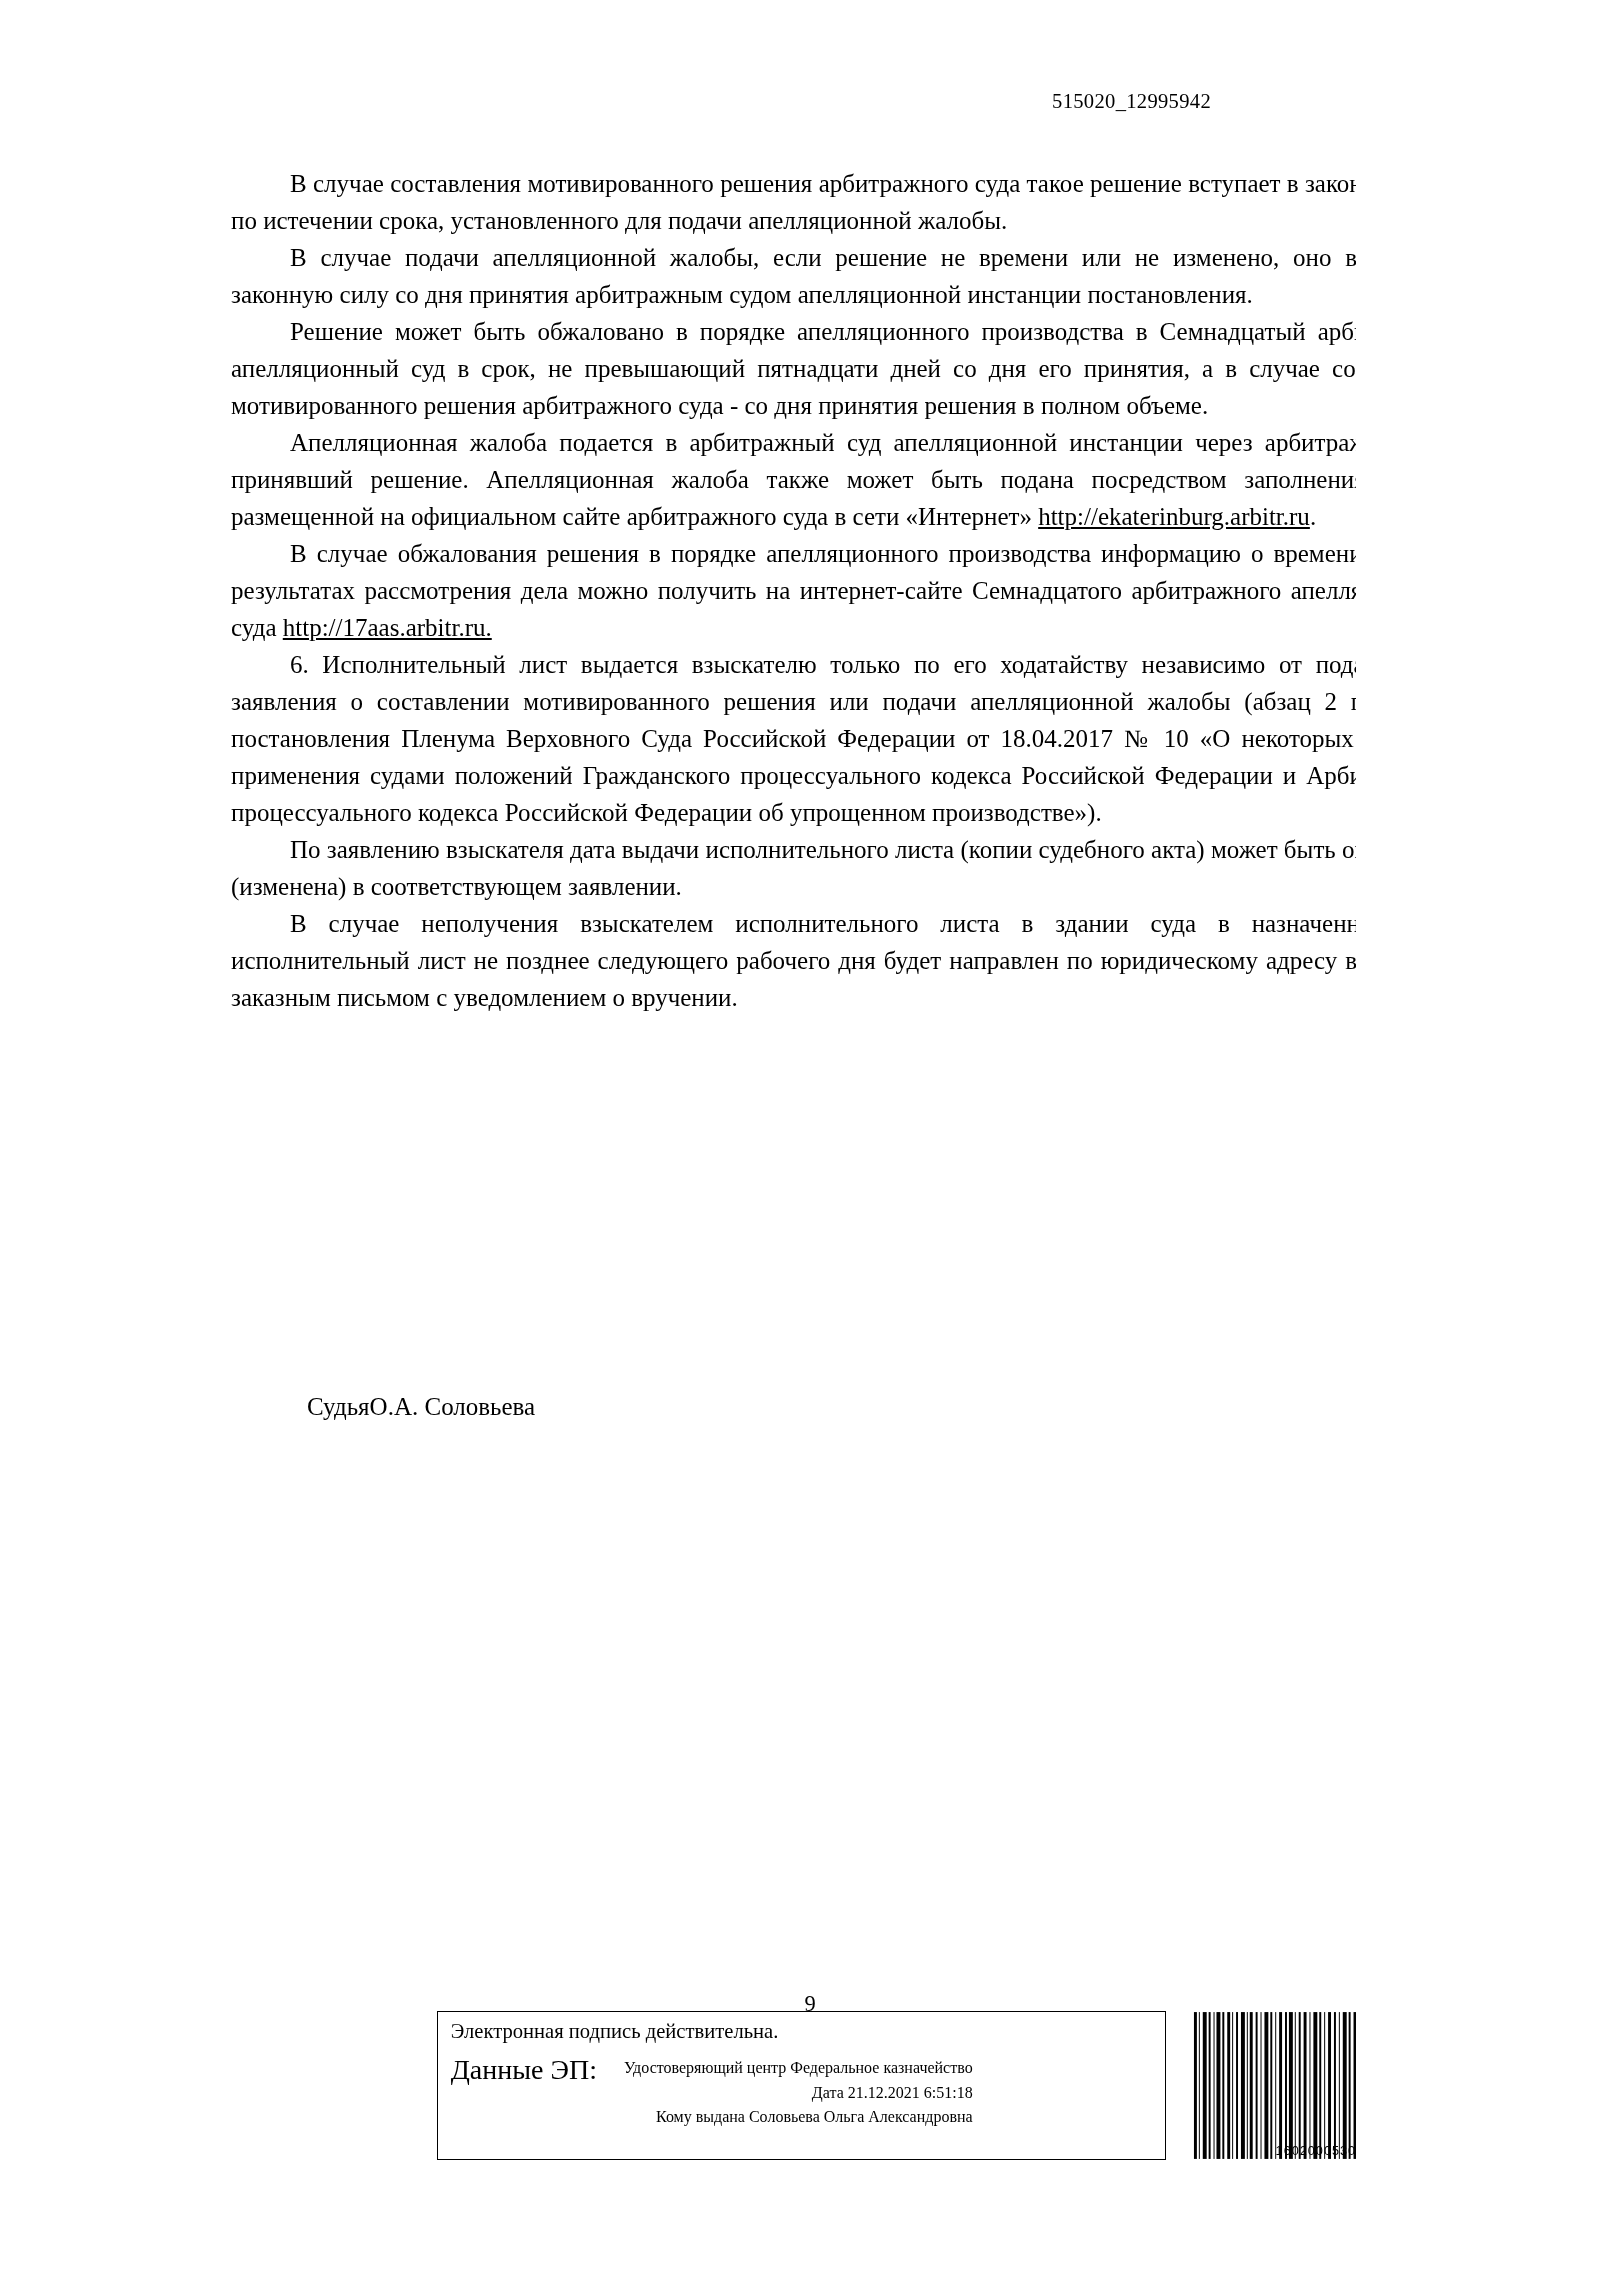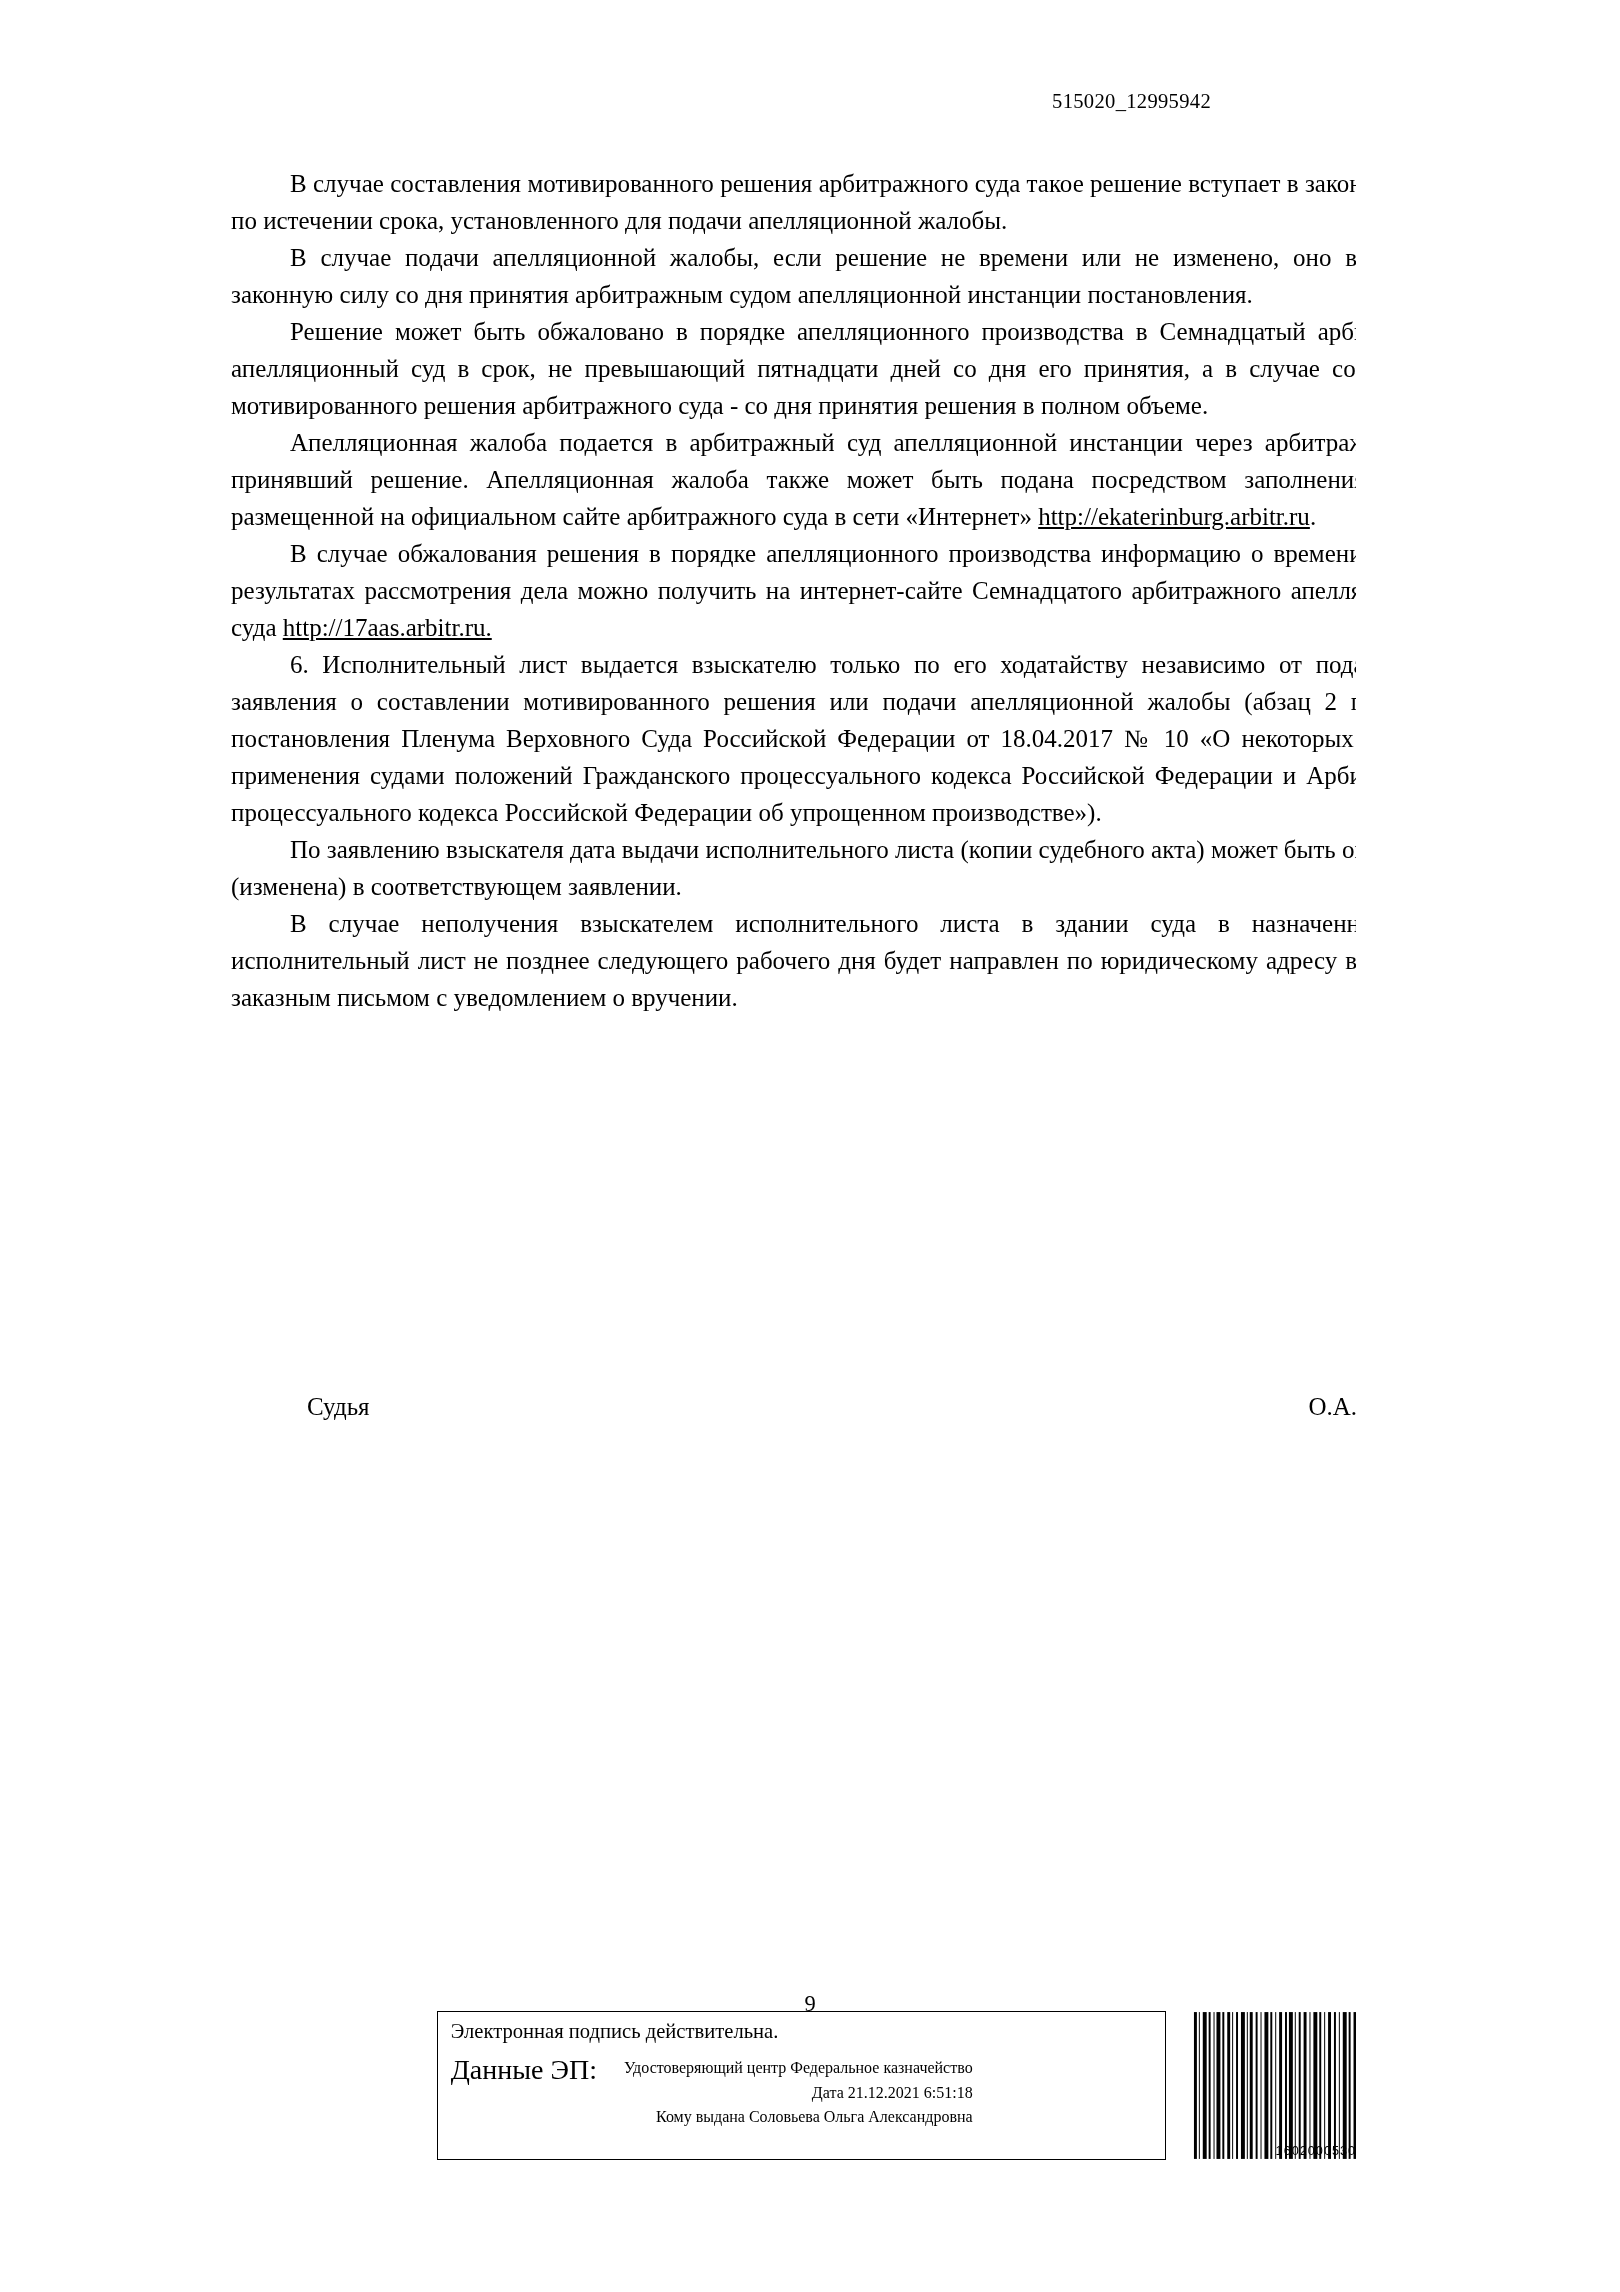--- a/index.html
+++ b/index.html
@@ -53,21 +53,21 @@
     text-decoration: underline;
   }
 
   .signature-row {
     position: absolute;
     left: 231px;
     top: 1393px;
     width: 1243px;
     font-size: 25px;
     display: flex;
-    justify-content: space-between;
+    justify-content: flex-start;
   }
   .signature-left { margin-left: 76px; }
   .signature-right { }
 
   .page-number {
     position: absolute;
     top: 1991px;
     left: 0;
     width: 1620px;
     text-align: center;

